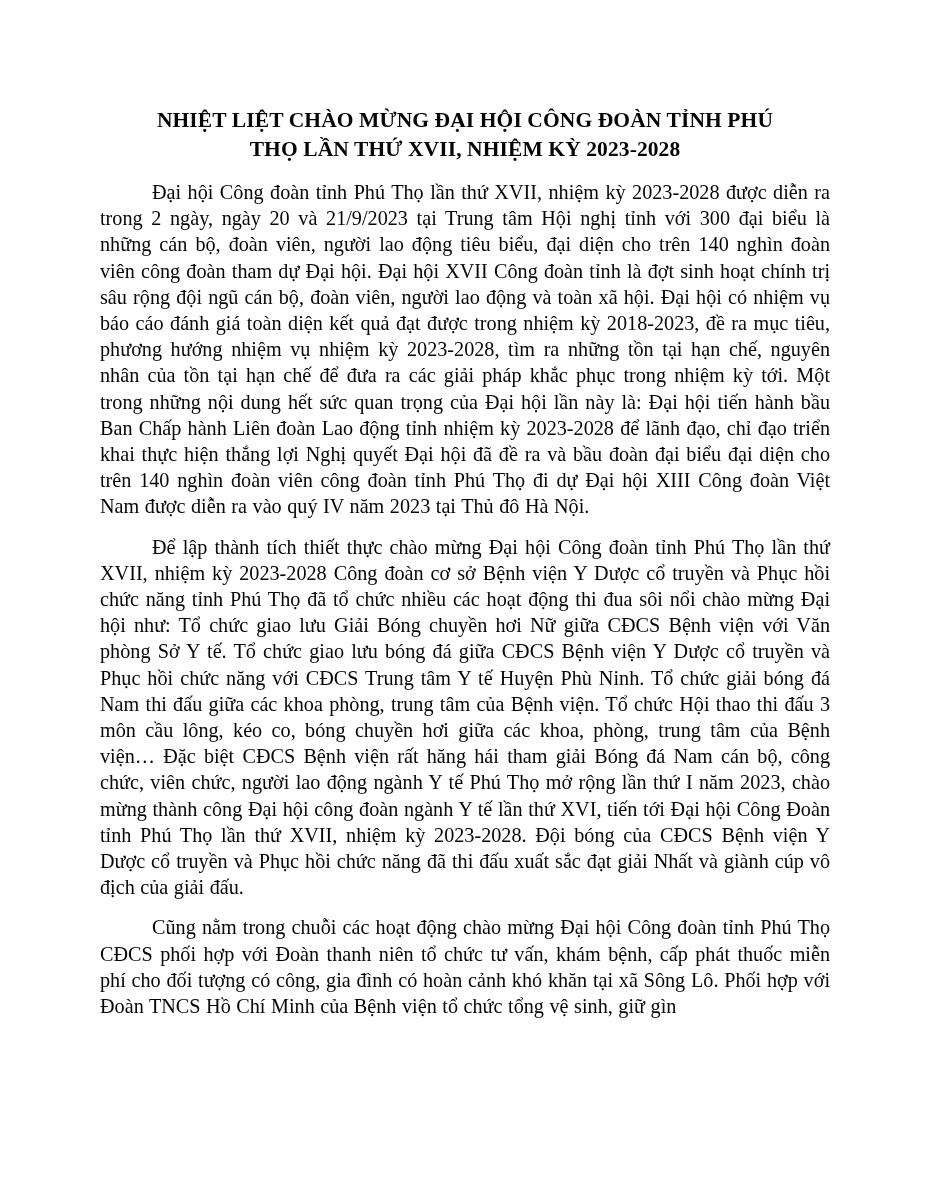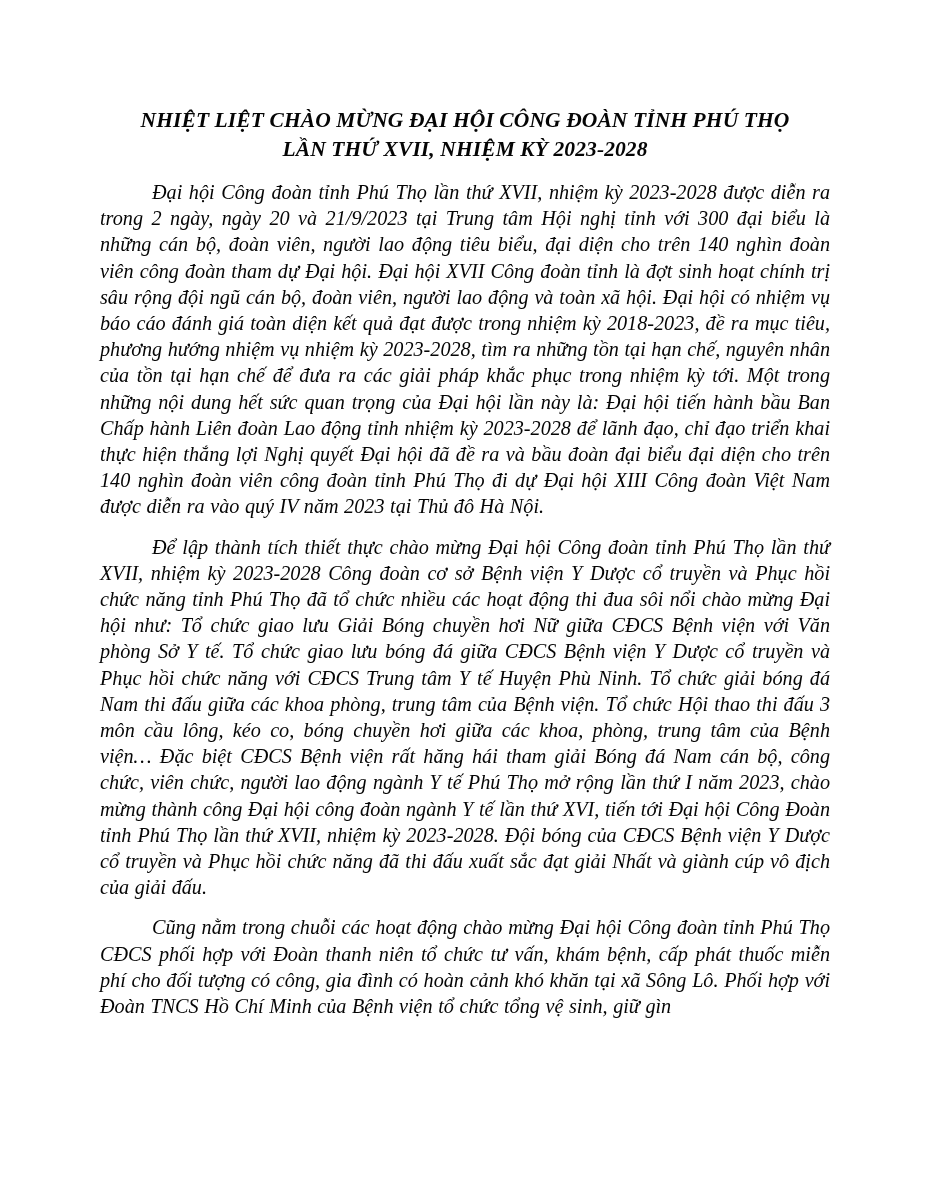--- a/index.html
+++ b/index.html
@@ -10,21 +10,20 @@
   .page {
     position: relative;
     width: 927px;
     height: 1200px;
     box-sizing: border-box;
     background: #ffffff;
     color: #050505;
     font-family: "Liberation Serif", "DejaVu Serif", serif;
     padding: 106px 97px 0 100px;
     overflow: hidden;
-    font-style: italic;
   }
   .doc-title {
     font-size: 21.5px;
     font-weight: bold;
     line-height: 29px;
     text-align: center;
     max-width: 655px;
     margin: 0 auto 15px auto;
     letter-spacing: 0.1px;
   }

